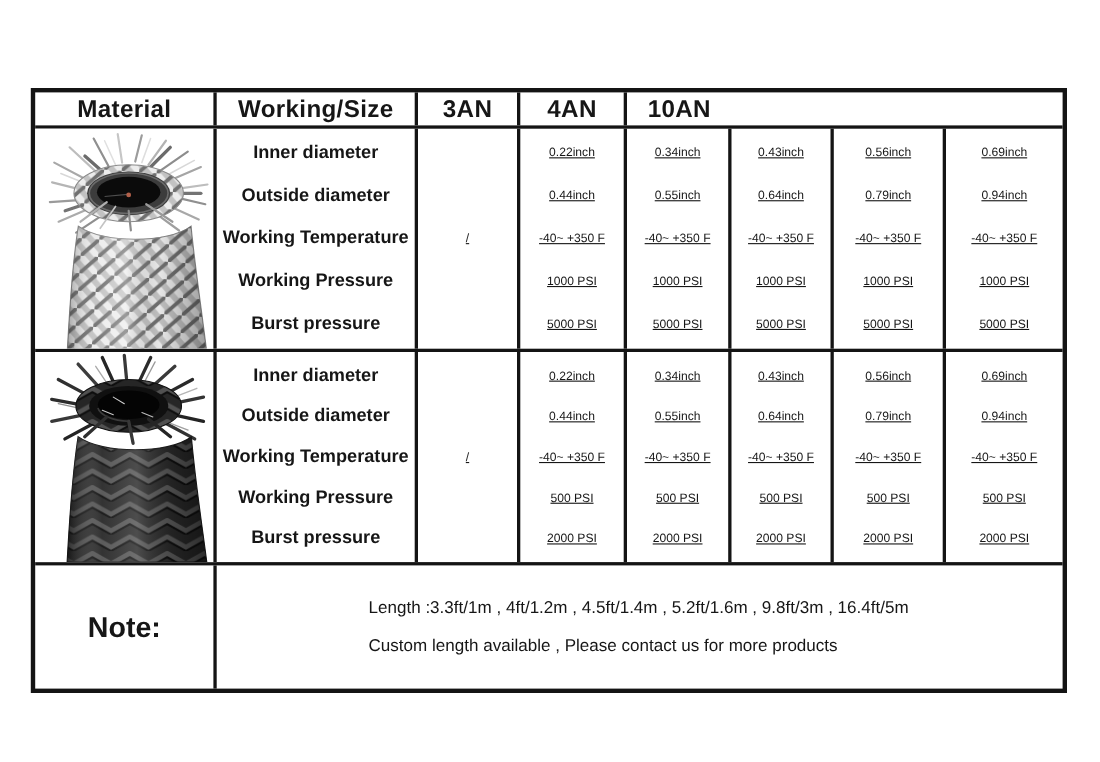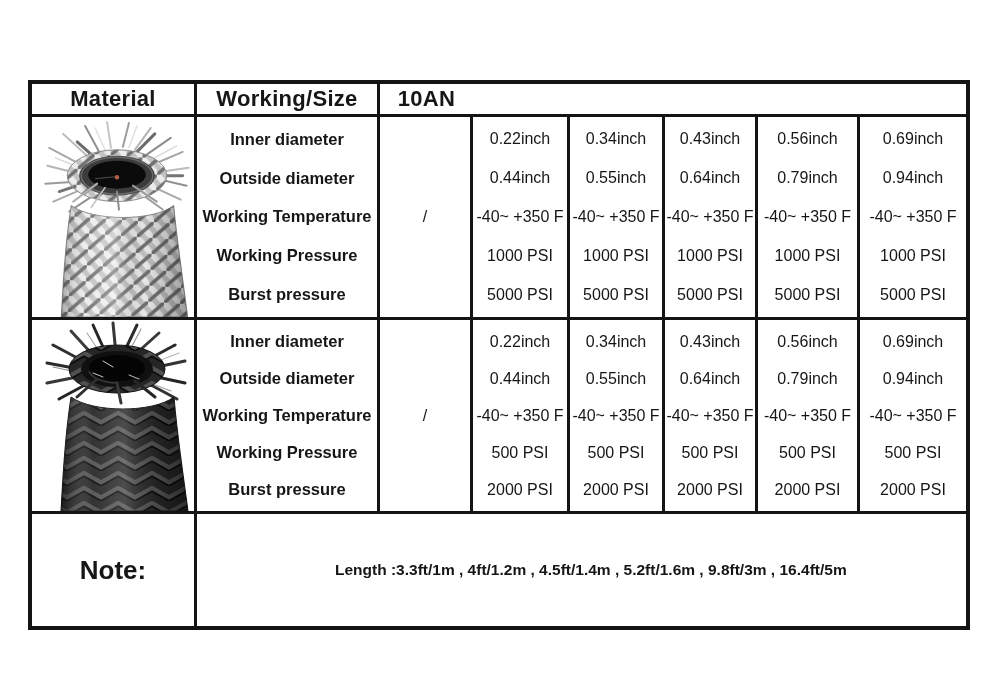--- a/index.html
+++ b/index.html
@@ -35,46 +35,47 @@
   .cell:last-child { border-right: none; }
 
   .hcell {
     display: flex; align-items: center; justify-content: center;
     font-weight: bold; font-size: 22px; letter-spacing: 0.3px;
   }
 
   .col { display: flex; flex-direction: column; padding: 3px 0; }
   .col > div { flex: 1; display: flex; align-items: center; justify-content: center; text-align: center; }
   .feat { font-weight: bold; font-size: 16.5px; white-space: nowrap; }
-  .val  { font-size: 16px; white-space: nowrap; }
+  .val  { font-size: 11px; white-space: nowrap; text-decoration: underline; }
 
   .mat-cell { display: flex; align-items: flex-end; justify-content: center; background: #ffffff; }
   .mat-cell svg { display: block; }
 
   .note-label-cell {
     display: flex; align-items: center; justify-content: center;
     font-weight: bold; font-size: 26px;
   }
   .note-text-cell {
     display: flex; flex-direction: column; justify-content: center;
     gap: 17px; padding-left: 138px; padding-right: 10px;
     font-size: 15.5px;
-    font-weight: bold;
   }
   .note-line { white-space: nowrap; }
 </style>
 </head>
 <body>
 
 <div class="page">
   <div class="spec-table">
 
     <div class="band header-band">
       <div class="cell hcell">Material</div>
       <div class="cell hcell">Working/Size</div>
+      <div class="cell hcell">3AN</div>
+      <div class="cell hcell">4AN</div>
       <div class="cell hcell">10AN</div>
     </div>
 
     <div class="band section-band-1">
       <div class="cell mat-cell">
         <svg width="160" height="199" viewBox="0 0 160 200" xmlns="http://www.w3.org/2000/svg" aria-hidden="true">
           <defs>
             <pattern id="braidS" width="16" height="16" patternUnits="userSpaceOnUse" patternTransform="rotate(4)">
               <rect width="16" height="16" fill="#c2c2c2"></rect>
               <line x1="0" y1="0" x2="16" y2="16" stroke="#ececec" stroke-width="6"></line>
@@ -292,17 +293,18 @@
         <div class="val">-40~ +350 F</div>
         <div class="val">500 PSI</div>
         <div class="val">2000 PSI</div>
       </div>
     </div>
 
     <div class="band note-band">
       <div class="cell note-label-cell">Note:</div>
       <div class="cell note-text-cell">
         <div class="note-line">Length :3.3ft/1m , 4ft/1.2m , 4.5ft/1.4m , 5.2ft/1.6m , 9.8ft/3m , 16.4ft/5m</div>
+        <div class="note-line">Custom length available , Please contact us for more products</div>
       </div>
     </div>
 
   </div>
 </div>
 
 </body></html>

